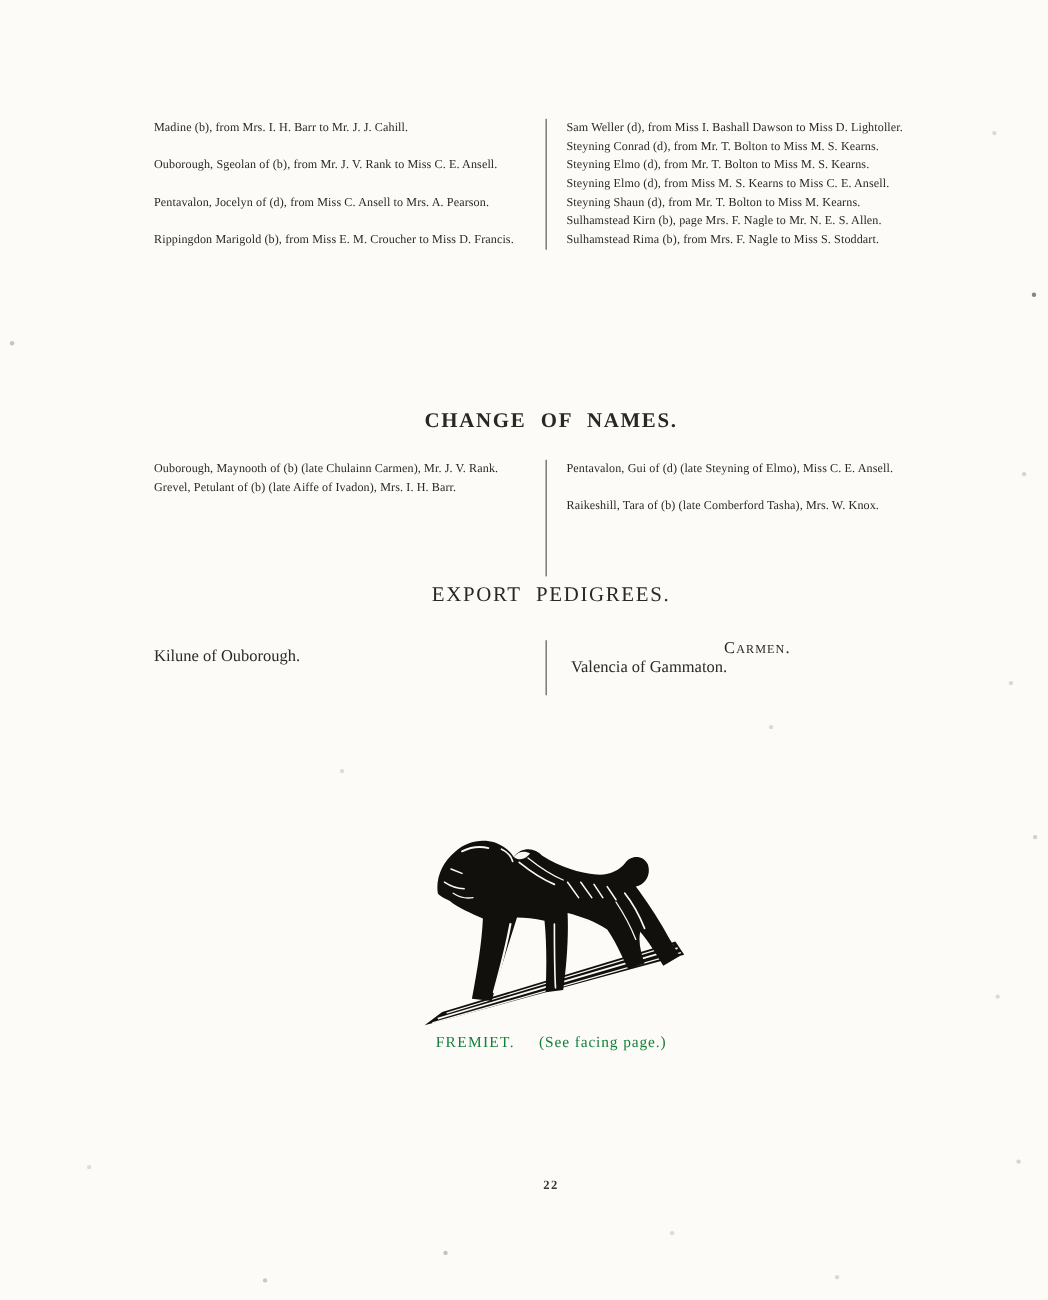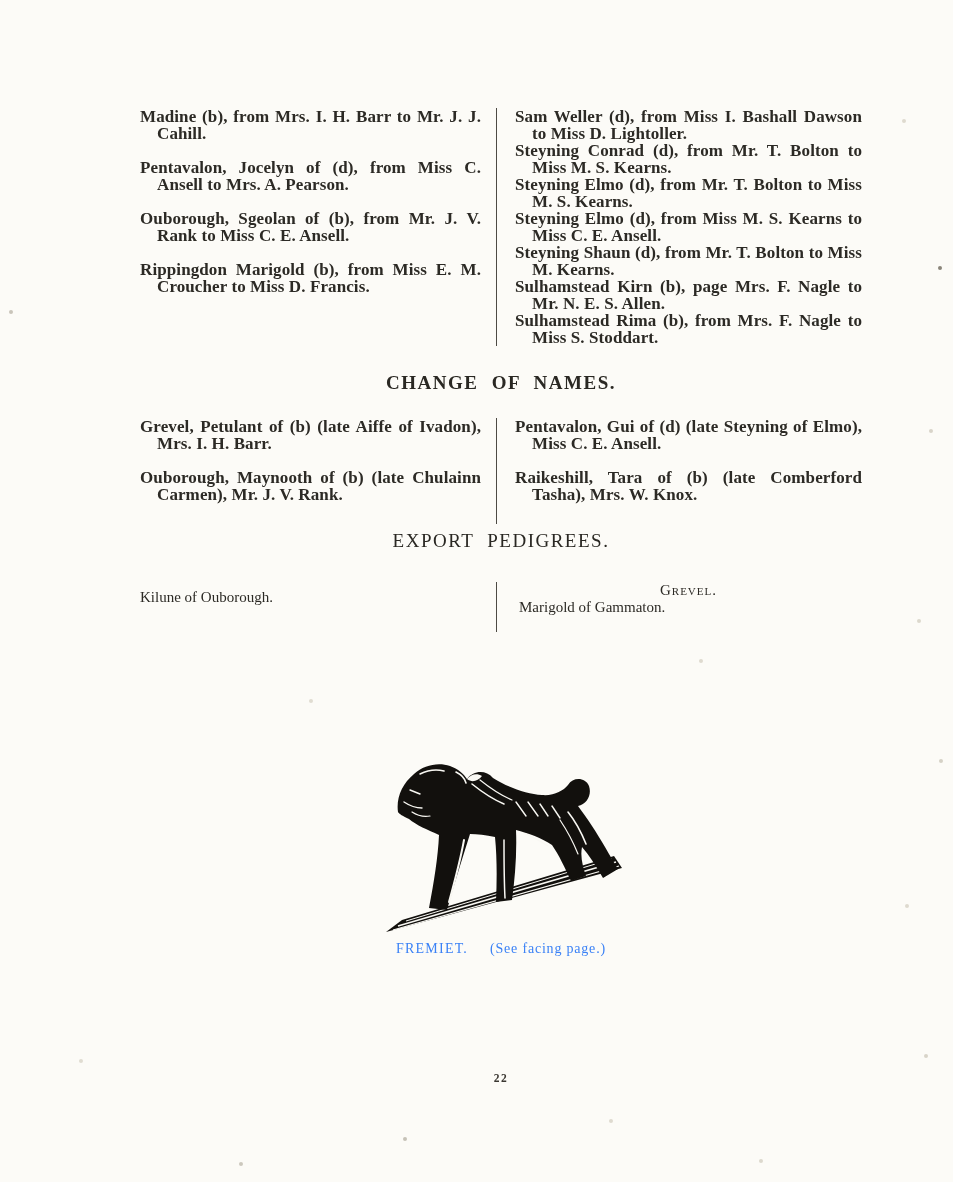--- a/index.html
+++ b/index.html
@@ -15,25 +15,24 @@
 
   
   .cols{position:absolute;left:140px;width:722px;display:flex;align-items:flex-start;}
   .col-left{width:341px;}
   .col-right{flex:1;margin-left:18px;}
   .divider{width:1px;background:#4d4a44;margin-left:15px;align-self:stretch;}
   .divider.fixed{align-self:flex-start;}
 
   .entry{
     margin:0;
-    font-size:17px;line-height:17px;
+    font-size:11px;line-height:17px;
     text-align:justify;
     padding-left:17px;text-indent:-17px;
     letter-spacing:.1px;
-    font-weight:bold;
   }
   .g-after{margin-bottom:17px;}
 
   .heading{
     position:absolute;left:140px;width:722px;
     margin:0;text-align:center;
     font-size:19px;font-weight:normal;
     letter-spacing:1.5px;word-spacing:7px;
     color:#2a2823;
   }
@@ -44,21 +43,21 @@
     margin:0;text-align:center;font-size:15px;line-height:17px;
     font-variant:small-caps;letter-spacing:1px;
   }
   .export-entry{margin:0;font-size:15px;line-height:17px;padding-left:4px;}
 
   .illustration{position:absolute;left:376px;top:750px;width:254px;height:190px;margin:0;}
   .illustration svg{display:block;width:254px;height:190px;}
 
   .caption{
     position:absolute;left:140px;top:941px;width:722px;
-    text-align:center;font-size:14px;letter-spacing:.8px;color:#3b82f6;
+    text-align:center;font-size:14px;letter-spacing:.8px;color:#15803d;
   }
   .caption .cap-name{margin-right:22px;letter-spacing:1.2px;}
 
   .page-number{
     position:absolute;left:140px;top:1072px;width:722px;
     text-align:center;font-size:11.5px;letter-spacing:1.5px;
     font-weight:bold;color:#3a3731;
   }
 
   
@@ -82,60 +81,60 @@
   }
 </style>
 </head>
 <body>
 
 <div class="page">
 
   <section class="cols" style="top:108px;">
     <div class="col-left">
       <p class="entry g-after">Madine (b), from Mrs. I. H. Barr to Mr. J. J. Cahill.</p>
+      <p class="entry g-after">Ouborough, Sgeolan of (b), from Mr. J. V. Rank to Miss C. E. Ansell.</p>
       <p class="entry g-after">Pentavalon, Jocelyn of (d), from Miss C. Ansell to Mrs. A. Pearson.</p>
-      <p class="entry g-after">Ouborough, Sgeolan of (b), from Mr. J. V. Rank to Miss C. E. Ansell.</p>
       <p class="entry">Rippingdon Marigold (b), from Miss E. M. Croucher to Miss D. Francis.</p>
     </div>
     <div class="divider"></div>
     <div class="col-right">
       <p class="entry">Sam Weller (d), from Miss I. Bashall Dawson to Miss D. Lightoller.</p>
       <p class="entry">Steyning Conrad (d), from Mr. T. Bolton to Miss M. S. Kearns.</p>
       <p class="entry">Steyning Elmo (d), from Mr. T. Bolton to Miss M. S. Kearns.</p>
       <p class="entry">Steyning Elmo (d), from Miss M. S. Kearns to Miss C. E. Ansell.</p>
       <p class="entry">Steyning Shaun (d), from Mr. T. Bolton to Miss M. Kearns.</p>
       <p class="entry">Sulhamstead Kirn (b), page Mrs. F. Nagle to Mr. N. E. S. Allen.</p>
       <p class="entry">Sulhamstead Rima (b), from Mrs. F. Nagle to Miss S. Stoddart.</p>
     </div>
   </section>
 
   <h2 class="heading" style="top:372px;font-weight:bold;">CHANGE OF NAMES.</h2>
 
   <section class="cols" style="top:418px;">
     <div class="col-left">
+      <p class="entry">Ouborough, Maynooth of (b) (late Chulainn Carmen), Mr. J. V. Rank.</p>
       <p class="entry g-after">Grevel, Petulant of (b) (late Aiffe of Ivadon), Mrs. I. H. Barr.</p>
-      <p class="entry">Ouborough, Maynooth of (b) (late Chulainn Carmen), Mr. J. V. Rank.</p>
     </div>
     <div class="divider fixed" style="height:106px;"></div>
     <div class="col-right">
       <p class="entry g-after">Pentavalon, Gui of (d) (late Steyning of Elmo), Miss C. E. Ansell.</p>
       <p class="entry">Raikeshill, Tara of (b) (late Comberford Tasha), Mrs. W. Knox.</p>
     </div>
   </section>
 
   <h2 class="heading" style="top:530px;">EXPORT PEDIGREES.</h2>
 
   <section class="cols" style="top:582px;">
     <div class="col-left export-left">
       <p style="margin-top:7px;">Kilune of Ouborough.</p>
     </div>
     <div class="divider fixed" style="height:50px;"></div>
     <div class="col-right export-right">
-      <p class="country">Grevel.</p>
-      <p class="export-entry">Marigold of Gammaton.</p>
+      <p class="country">Carmen.</p>
+      <p class="export-entry">Valencia of Gammaton.</p>
     </div>
   </section>
 
   <figure class="illustration">
     <svg viewBox="0 0 254 190" xmlns="http://www.w3.org/2000/svg">
 
       <path d="M10 182 L26 170 L238 106 L246 118 Z" fill="#12100d"></path>
       <path d="M22 176 L240 112" stroke="#f8f7f2" stroke-width="1.6" fill="none"></path>
       <path d="M17 180 L243 116" stroke="#f8f7f2" stroke-width="1.2" fill="none"></path>
       <path d="M30 171 L236 109" stroke="#f8f7f2" stroke-width="1" fill="none"></path>

